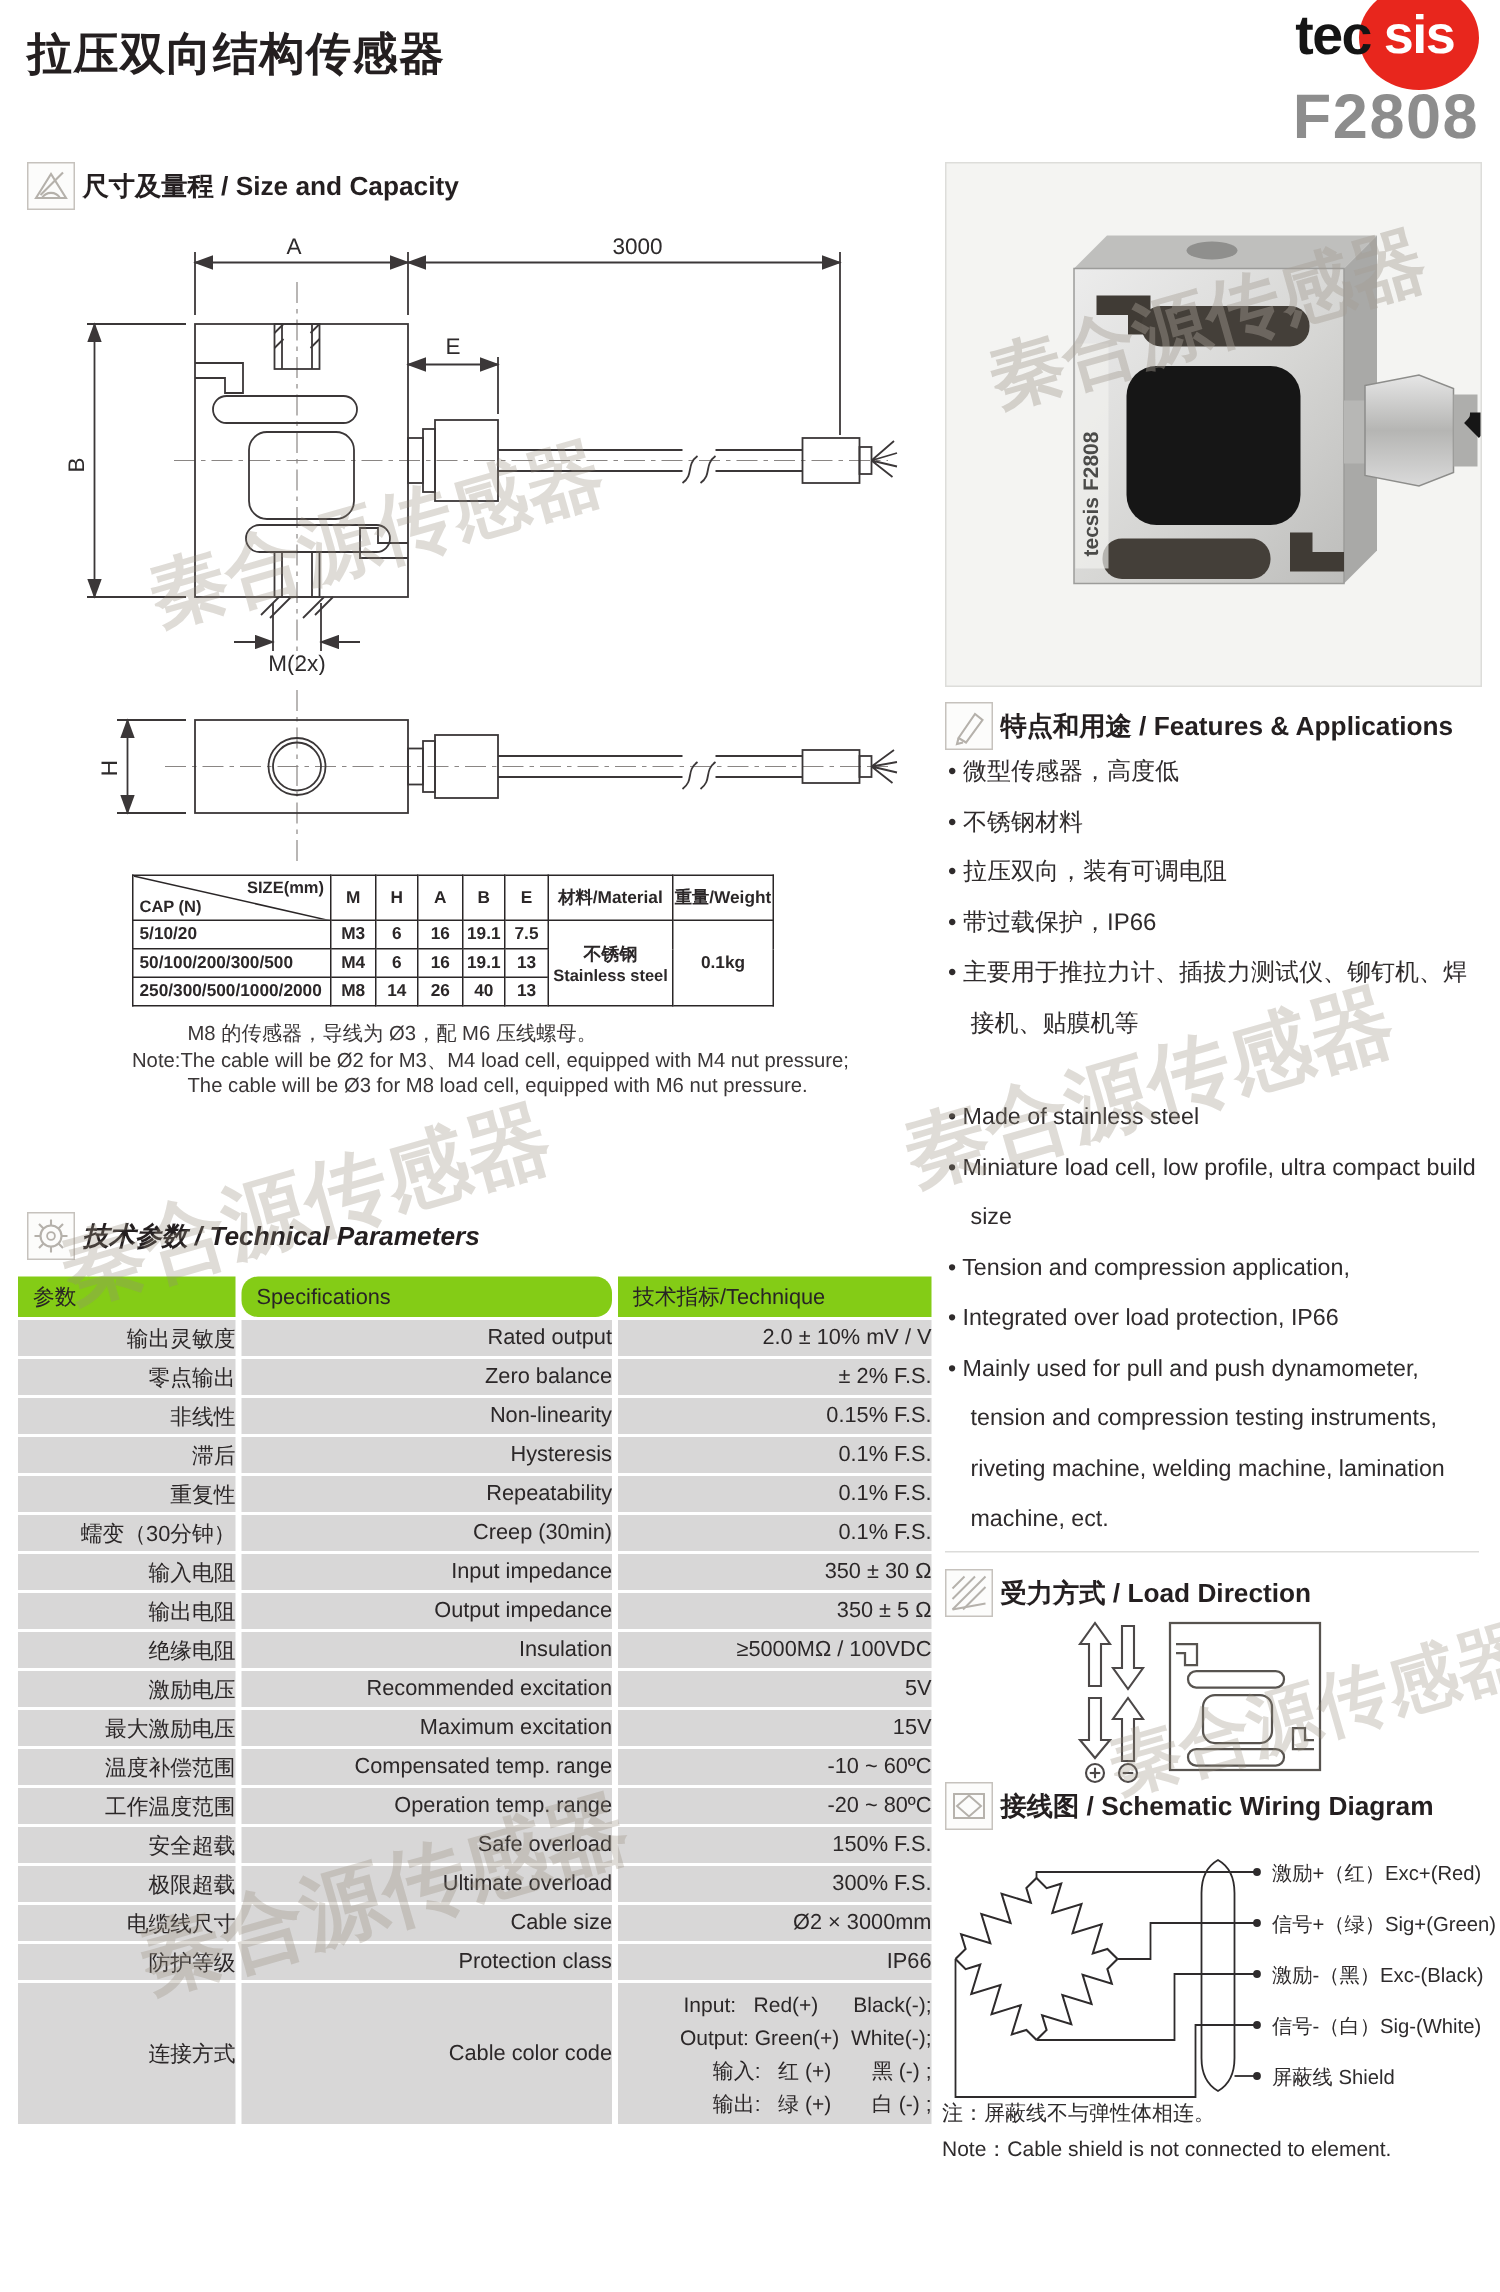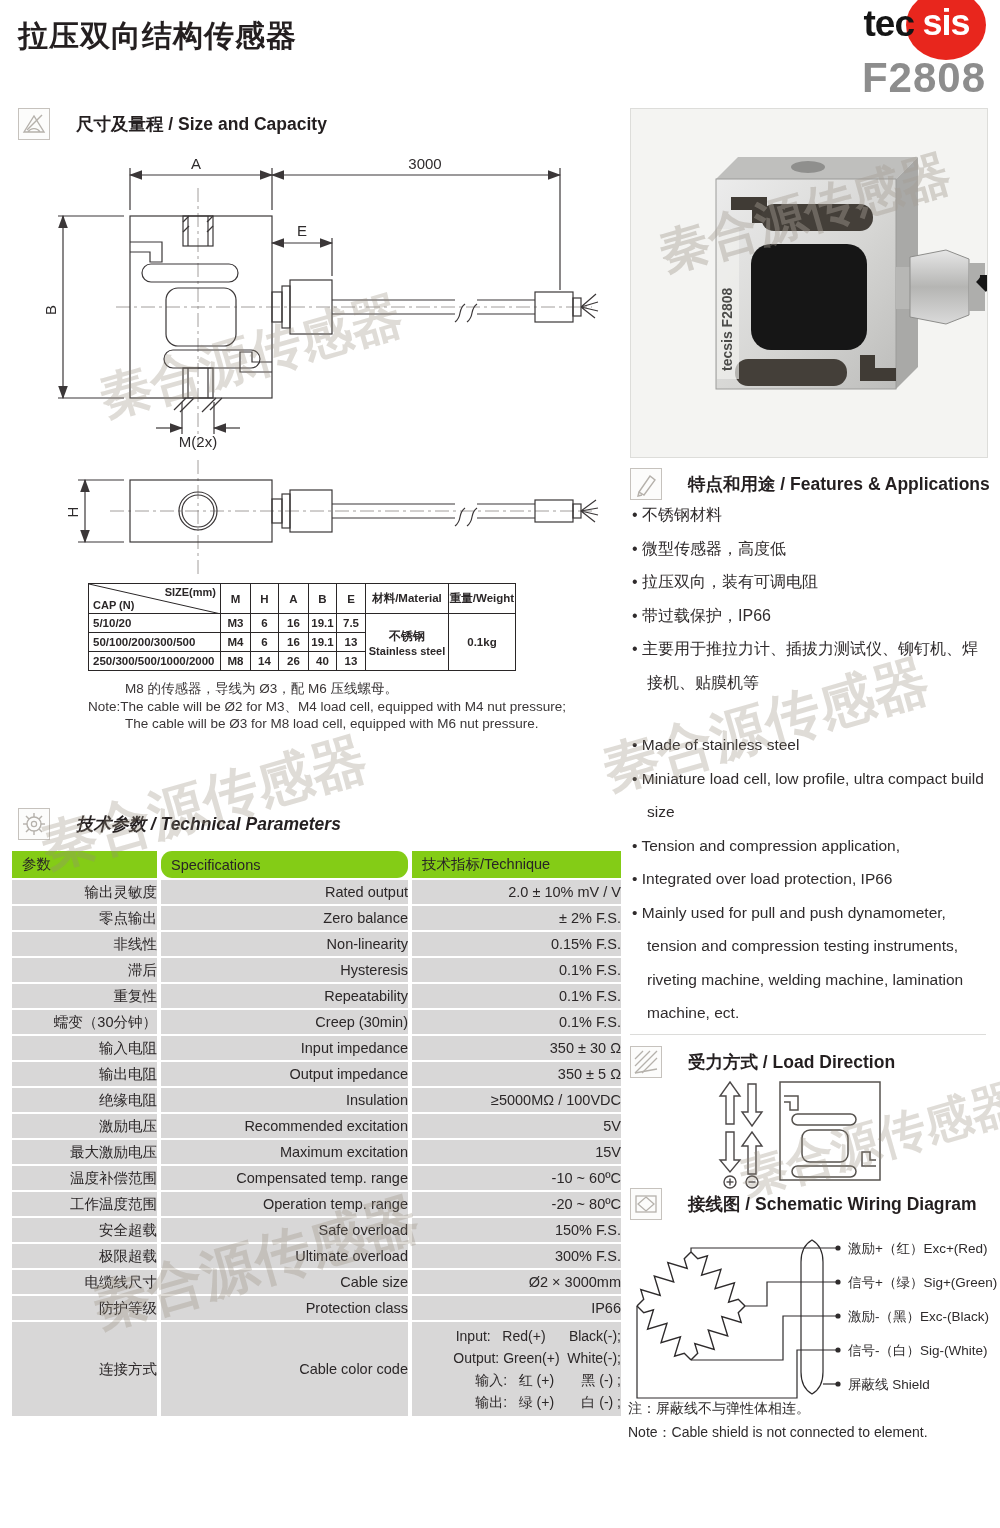--- a/index.html
+++ b/index.html
@@ -8,21 +8,21 @@
   .abs{position:absolute;}
   
   .page-title{left:18px;top:16px;font-size:30px;font-weight:bold;color:#241f20;letter-spacing:1px;}
   .logo{right:14px;top:0px;text-align:right;}
   .logo-row{display:flex;align-items:center;justify-content:flex-end;}
   .logo-tec{font-size:37px;font-weight:bold;color:#151515;letter-spacing:-1px;margin-right:-8px;position:relative;z-index:2;top:-6px;}
   .logo-sis{display:inline-block;width:80px;height:70px;border-radius:50%;background:#e8261d;color:#fff;
             font-size:36px;font-weight:bold;line-height:66px;text-align:center;letter-spacing:-1px;margin-top:-10px;}
   .logo-model{font-size:42px;font-weight:bold;color:#8d8d8d;letter-spacing:1px;margin-top:-6px;}
   
-  .sec{display:flex;align-items:center;gap:26px;}
+  .sec{display:flex;align-items:center;gap:5px;}
   .sec-icon{width:30px;height:30px;border:1px solid #c6c2bd;background:#fcfcfb;flex:0 0 auto;}
   .sec-title{font-size:17.5px;font-weight:bold;color:#241f20;}
   
   table.sizetab{border-collapse:collapse;table-layout:fixed;width:427px;}
   table.sizetab td,table.sizetab th{border:1px solid #2a2627;font-size:11.5px;font-weight:600;
         color:#2b2728;text-align:center;padding:0;overflow:hidden;}
   table.sizetab .diag{position:relative;text-align:left;}
   .diag-top{position:absolute;top:2px;right:4px;font-size:11px;}
   .diag-bot{position:absolute;bottom:2px;left:4px;font-size:11px;}
   .capcell{text-align:left !important;padding-left:4px !important;font-weight:600;}
@@ -427,22 +427,22 @@
 
 <div class="abs sec" style="left:630px;top:468px;">
   <div class="sec-icon">
     <svg width="30" height="30">
         <path d="M8,23 L19,7 L24,11 L13,26 Z M8,23 L7,27 L11,26" stroke="#b5b1ab" fill="none" stroke-width="1.4"></path>
       </svg>
   </div>
   <div class="sec-title">特点和用途 / Features &amp; Applications</div>
 </div>
 <ul class="abs bullets bz" id="feat-zh" style="left:632px;top:498px;margin:0;padding:0;">
+    <li>微型传感器，高度低</li>
     <li>不锈钢材料</li>
-    <li>微型传感器，高度低</li>
     <li>拉压双向，装有可调电阻</li>
     <li>带过载保护，IP66</li>
     <li>主要用于推拉力计、插拔力测试仪、铆钉机、焊接机、贴膜机等</li>
   </ul>
 <ul class="abs bullets be" id="feat-en" style="left:632px;top:728px;margin:0;padding:0;">
     <li>Made of stainless steel</li>
     <li>Miniature load cell, low profile, ultra compact build size</li>
     <li>Tension and compression application,</li>
     <li>Integrated over load protection, IP66</li>
     <li>Mainly used for pull and push dynamometer, tension and compression testing instruments, riveting machine, welding machine, lamination machine, ect.</li>

